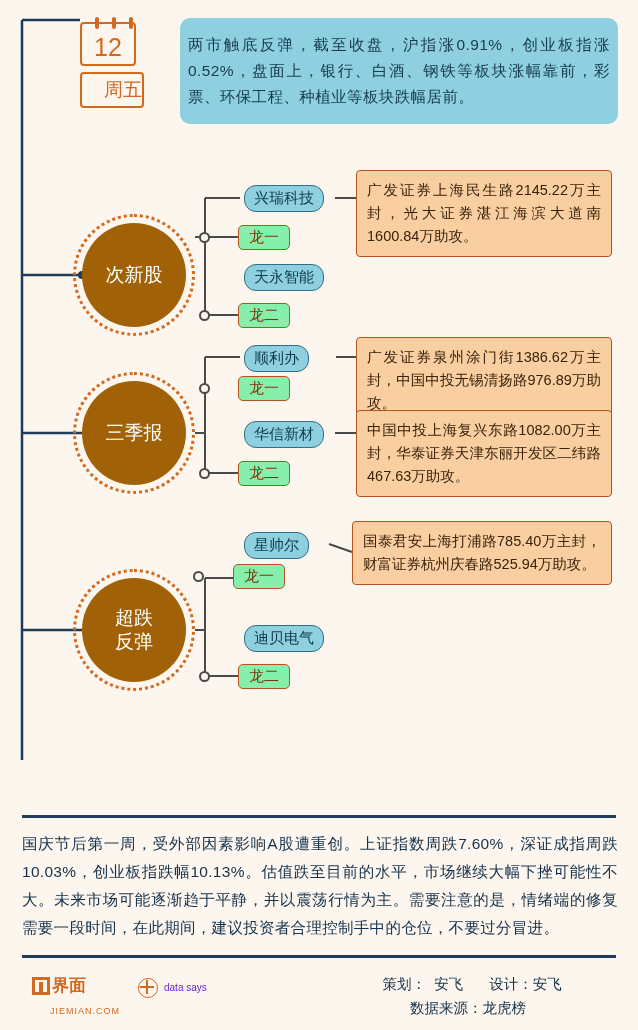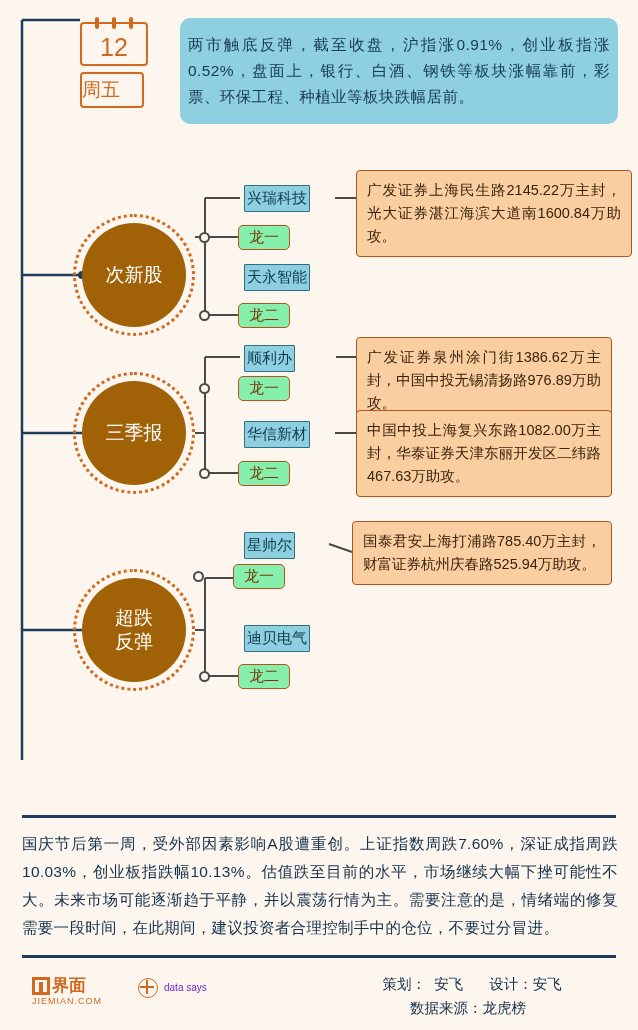--- a/index.html
+++ b/index.html
@@ -11,37 +11,37 @@
     overflow:hidden;
     color:#1f3c5a;
   }
   .stage{position:absolute;left:0;top:0;width:638px;height:1030px;}
 
   
   .calendar{
     position:absolute;left:80px;top:22px;width:66px;height:92px;
   }
   .cal-top{
-    width:68px;height:44px;border:2px solid #d2691e;border-radius:4px;
+    width:56px;height:44px;border:2px solid #d2691e;border-radius:4px;
     background:#fdf6ee;position:relative;box-sizing:border-box;
   }
   .cal-top .day{
     position:absolute;left:0;right:0;top:8px;text-align:center;
     font-size:25px;color:#d2691e;line-height:30px;
   }
   .cal-rings{position:absolute;top:-7px;left:0;width:64px;height:10px;}
   .cal-rings i{
     position:absolute;width:4px;height:12px;background:#d2691e;border-radius:2px;
   }
   .cal-rings i:nth-child(1){left:13px;}
   .cal-rings i:nth-child(2){left:30px;}
   .cal-rings i:nth-child(3){left:47px;}
   .cal-bottom{
     margin-top:6px;width:64px;height:36px;border:2px solid #d2691e;border-radius:4px;
-    background:#fdf6ee;box-sizing:border-box;text-align:left;
+    background:#fdf6ee;box-sizing:border-box;text-align:right;
     font-size:19px;color:#d2691e;line-height:32px;
   }
 
   
   .summary{
     position:absolute;left:180px;top:18px;width:438px;
     background:#8ed0e0;border-radius:10px;
     padding:14px 8px;box-sizing:border-box;
     font-size:15.5px;line-height:26px;color:#163a52;
     letter-spacing:.4px;
@@ -62,21 +62,21 @@
   .cat-wrap{position:absolute;width:122px;height:122px;}
   .cat-wrap .dots{
     position:absolute;left:0;top:0;width:122px;height:122px;
     border:3px dotted #d2691e;border-radius:50%;box-sizing:border-box;
   }
   .cat-wrap .cat{left:9px;top:9px;}
 
   
   .pill{
     position:absolute;background:#8ed0e0;border:1.5px solid #2f6f86;
-    border-radius:1px;padding:3px 2px;font-size:15px;color:#0f3a4e;
+    border-radius:12px;padding:3px 9px;font-size:15px;color:#0f3a4e;
     white-space:nowrap;box-sizing:border-box;
   }
   .rank{
     position:absolute;background:#86efac;border:1.5px solid #b3541e;
     border-radius:5px;padding:2px 10px;font-size:15px;color:#7a3708;
     white-space:nowrap;box-sizing:border-box;
   }
   .node-dot{
     position:absolute;width:11px;height:11px;border-radius:50%;
     background:#fdf6ee;border:2px solid #4a4a4a;box-sizing:border-box;
@@ -112,21 +112,21 @@
   }
   .logo .sq{
     display:inline-block;width:18px;height:18px;border:3px solid #d2691e;
     box-sizing:border-box;vertical-align:middle;margin-right:2px;
   }
   .logo .sq i{display:block;width:4px;height:10px;background:#d2691e;margin:2px auto;}
   .logo .jm{
     font-size:17px;color:#d2691e;vertical-align:middle;font-weight:bold;
   }
   .logo .sub{
-    font-size:9px;color:#d2691e;letter-spacing:1px;margin-top:2px;
+    font-size:9px;color:#d2691e;letter-spacing:1px;margin-top:12px;text-align:right;
   }
   .datasays{
     position:absolute;left:116px;top:6px;font-size:10px;color:#6d28d9;text-align:center;
   }
   .datasays .ring{
     display:inline-block;width:18px;height:18px;border:1.6px solid #d2691e;
     border-radius:50%;position:relative;vertical-align:middle;margin-right:6px;
   }
   .datasays .ring:before{
     content:"";position:absolute;left:7px;top:1px;width:1.6px;height:14px;background:#d2691e;
@@ -205,21 +205,21 @@
   </div>
   <div class="cat-wrap" style="left:73px;top:569px;">
     <div class="dots"></div>
     <div class="cat" style="white-space:pre-line;">超跌
 反弹</div>
   </div>
 
   <div class="pill" style="left:244px;top:185px;">兴瑞科技</div>
   <div class="node-dot" style="left:199px;top:232px;"></div>
   <div class="rank" style="left:238px;top:225px;">龙一</div>
-  <div class="detail" style="left:356px;top:170px;width:276px;">广发证券上海民生路2145.22万主封，光大证券湛江海滨大道南1600.84万助攻。</div>
+  <div class="detail" style="left:356px;top:170px;width:256px;">广发证券上海民生路2145.22万主封，光大证券湛江海滨大道南1600.84万助攻。</div>
 
   <div class="pill" style="left:244px;top:264px;">天永智能</div>
   <div class="node-dot" style="left:199px;top:310px;"></div>
   <div class="rank" style="left:238px;top:303px;">龙二</div>
 
   <div class="pill" style="left:244px;top:345px;text-align:right;">顺利办</div>
   <div class="node-dot" style="left:199px;top:383px;"></div>
   <div class="rank" style="left:238px;top:376px;">龙一</div>
   <div class="detail" style="left:356px;top:337px;width:256px;">广发证券泉州涂门街1386.62万主封，中国中投无锡清扬路976.89万助攻。</div>
 

